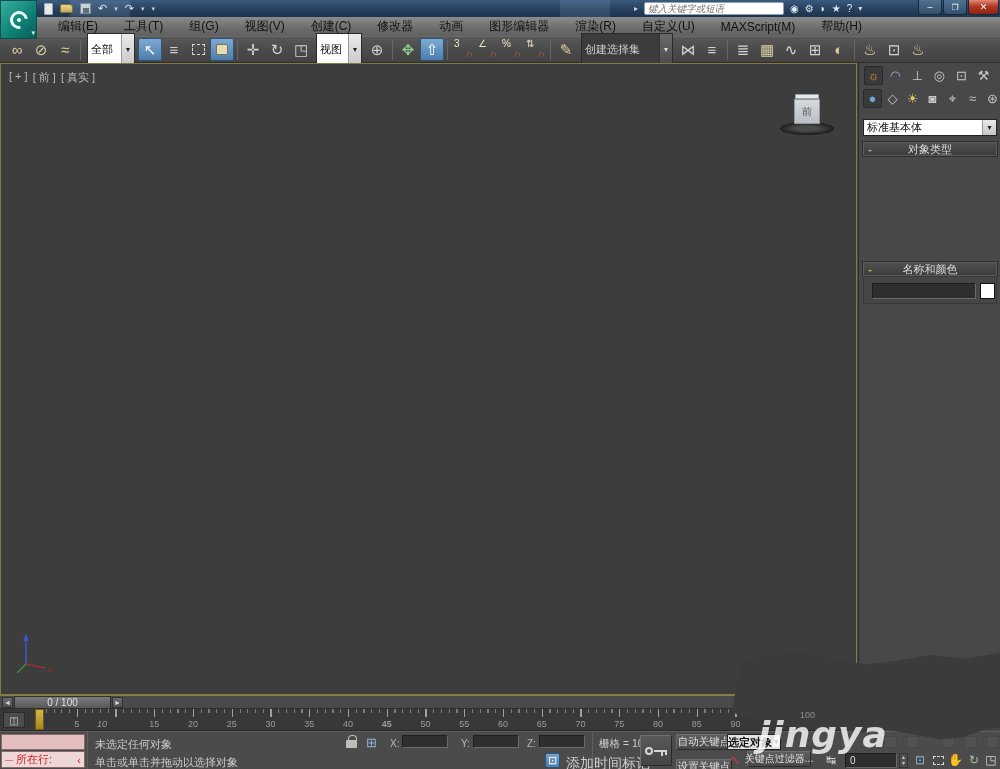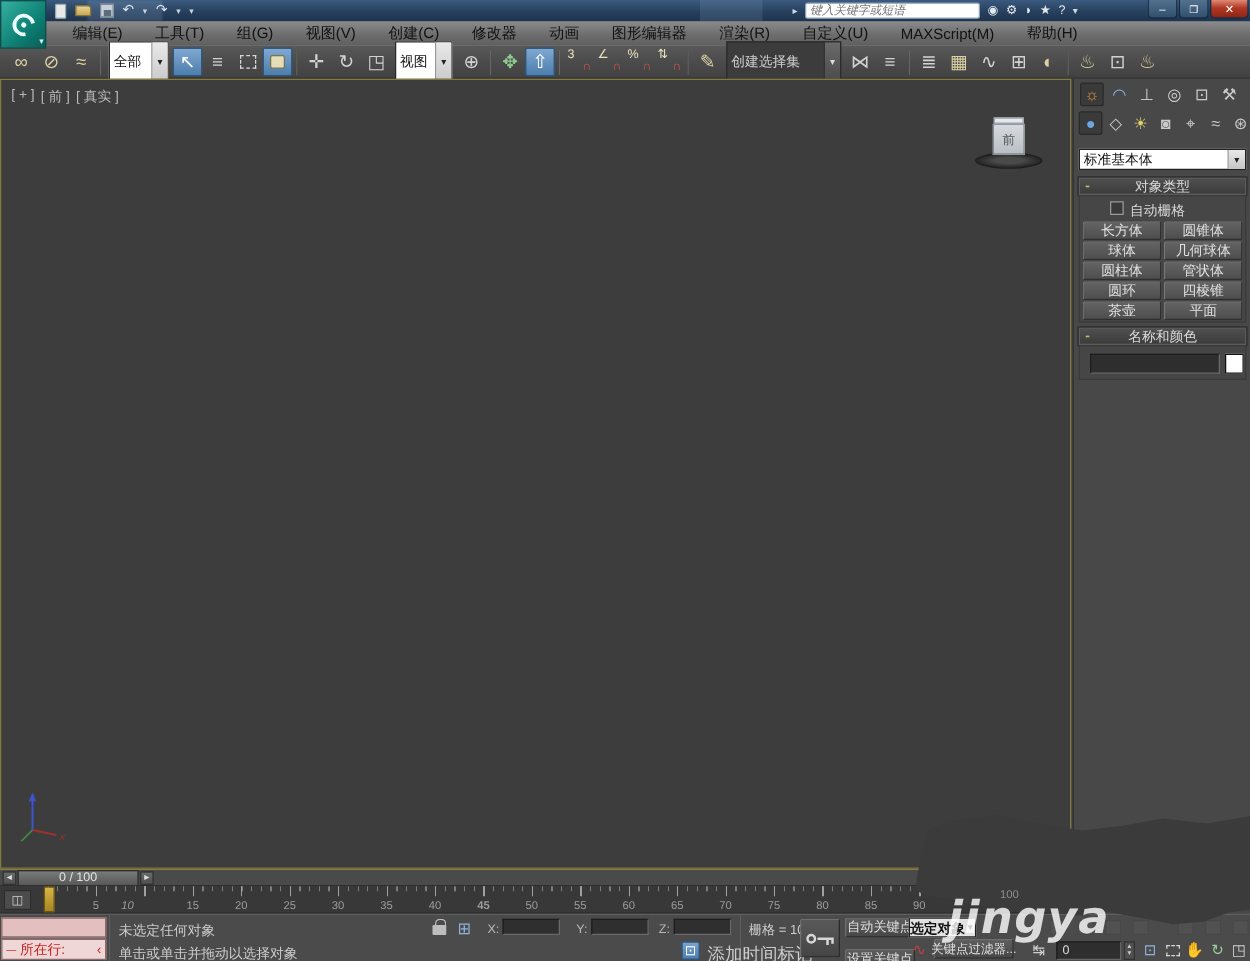--- a/index.html
+++ b/index.html
@@ -312,34 +312,20 @@
     </div>
     <div id="cat-dd">
       <span class="txt">标准基本体</span>
       <span class="arr">▾</span>
     </div>
 
     <div class="rollout" style="top:79px">
       <span class="minus">-</span>
       <span class="rtitle">对象类型</span>
     </div>
-    <div class="rbody" style="top:93px;height:102px">
-      <span id="chk-autogrid"></span>
-      <span class="abs" style="left:40px;top:4px;font-size:11px;color:#d8d8d8">自动栅格</span>
-      <div class="prim" style="left:2px;top:20px">长方体</div>
-      <div class="prim" style="left:67px;top:20px">圆锥体</div>
-      <div class="prim" style="left:2px;top:36px">球体</div>
-      <div class="prim" style="left:67px;top:36px">几何球体</div>
-      <div class="prim" style="left:2px;top:52px">圆柱体</div>
-      <div class="prim" style="left:67px;top:52px">管状体</div>
-      <div class="prim" style="left:2px;top:68px">圆环</div>
-      <div class="prim" style="left:67px;top:68px">四棱锥</div>
-      <div class="prim" style="left:2px;top:84px">茶壶</div>
-      <div class="prim" style="left:67px;top:84px">平面</div>
-    </div>
 
     <div class="rollout" style="top:199px">
       <span class="minus">-</span>
       <span class="rtitle">名称和颜色</span>
     </div>
     <div class="rbody" style="top:213px;height:28px">
       <div id="name-field"></div>
       <div id="color-swatch"></div>
     </div>
   </div>

